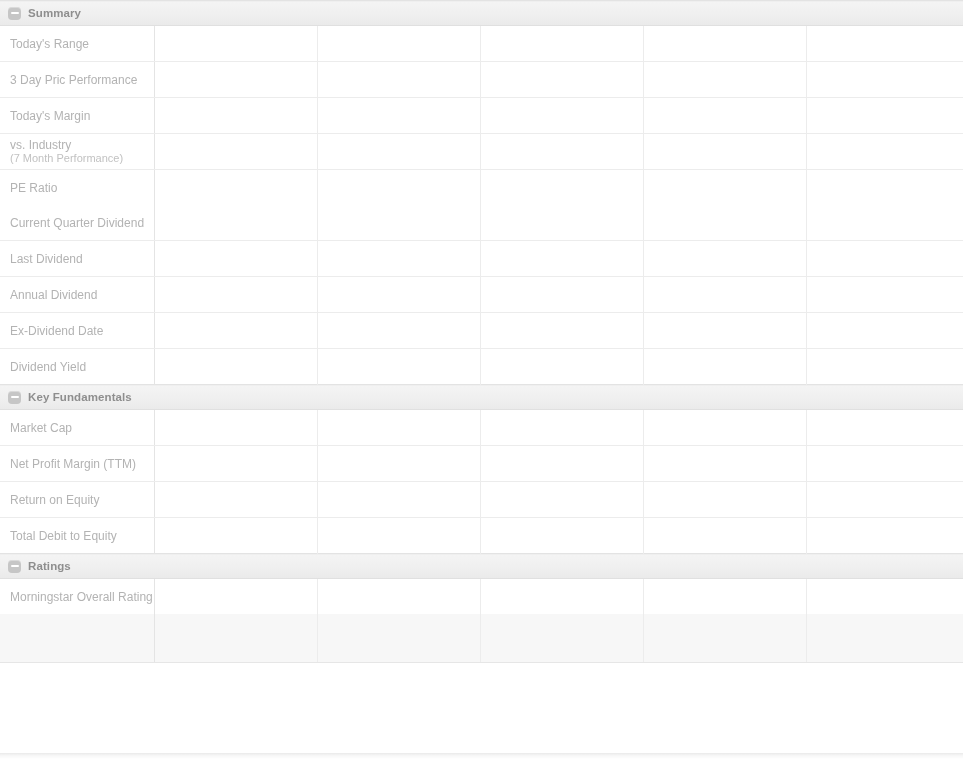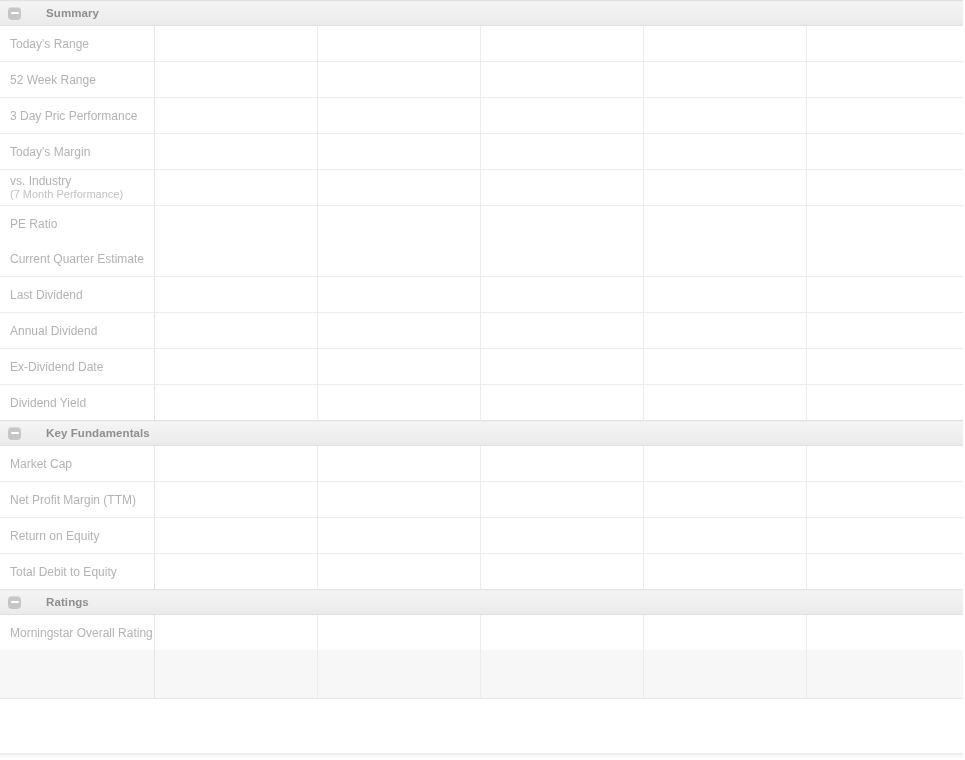--- a/index.html
+++ b/index.html
@@ -40,21 +40,21 @@
     padding: 0 0 0 8px;
     background: linear-gradient(to bottom, #f4f4f4 0%, #efefef 55%, #eaeaea 100%);
     border-top: 1px solid #e3e3e3;
     border-bottom: 1px solid #e0e0e0;
     vertical-align: middle;
     text-align: left;
   }
   .section-header-inner {
     display: flex;
     align-items: center;
-    gap: 25px;
+    gap: 7px;
     height: 24px;
     line-height: 24px;
   }
   .collapse-icon {
     display: inline-block;
     width: 13px;
     height: 13px;
     border-radius: 4px;
     background: #c6c6c6;
     position: relative;
@@ -195,30 +195,20 @@
             <span class="label-main">Today's Range</span>
           </td>
           <td class="value-cell"></td>
           <td class="value-cell"></td>
           <td class="value-cell"></td>
           <td class="value-cell"></td>
           <td class="value-cell last-col"></td>
         </tr>
         <tr class="data-row">
           <td class="label-cell">
-            <span class="label-main">52 Week Range</span>
-          </td>
-          <td class="value-cell"></td>
-          <td class="value-cell"></td>
-          <td class="value-cell"></td>
-          <td class="value-cell"></td>
-          <td class="value-cell last-col"></td>
-        </tr>
-        <tr class="data-row">
-          <td class="label-cell">
             <span class="label-main">3 Day Pric Performance</span>
           </td>
           <td class="value-cell"></td>
           <td class="value-cell"></td>
           <td class="value-cell"></td>
           <td class="value-cell"></td>
           <td class="value-cell last-col"></td>
         </tr>
         <tr class="data-row">
           <td class="label-cell">
@@ -246,21 +236,21 @@
             <span class="label-main">PE Ratio</span>
           </td>
           <td class="value-cell"></td>
           <td class="value-cell"></td>
           <td class="value-cell"></td>
           <td class="value-cell"></td>
           <td class="value-cell last-col"></td>
         </tr>
         <tr class="data-row">
           <td class="label-cell">
-            <span class="label-main">Current Quarter Estimate</span>
+            <span class="label-main">Current Quarter Dividend</span>
           </td>
           <td class="value-cell"></td>
           <td class="value-cell"></td>
           <td class="value-cell"></td>
           <td class="value-cell"></td>
           <td class="value-cell last-col"></td>
         </tr>
         <tr class="data-row">
           <td class="label-cell">
             <span class="label-main">Last Dividend</span>

